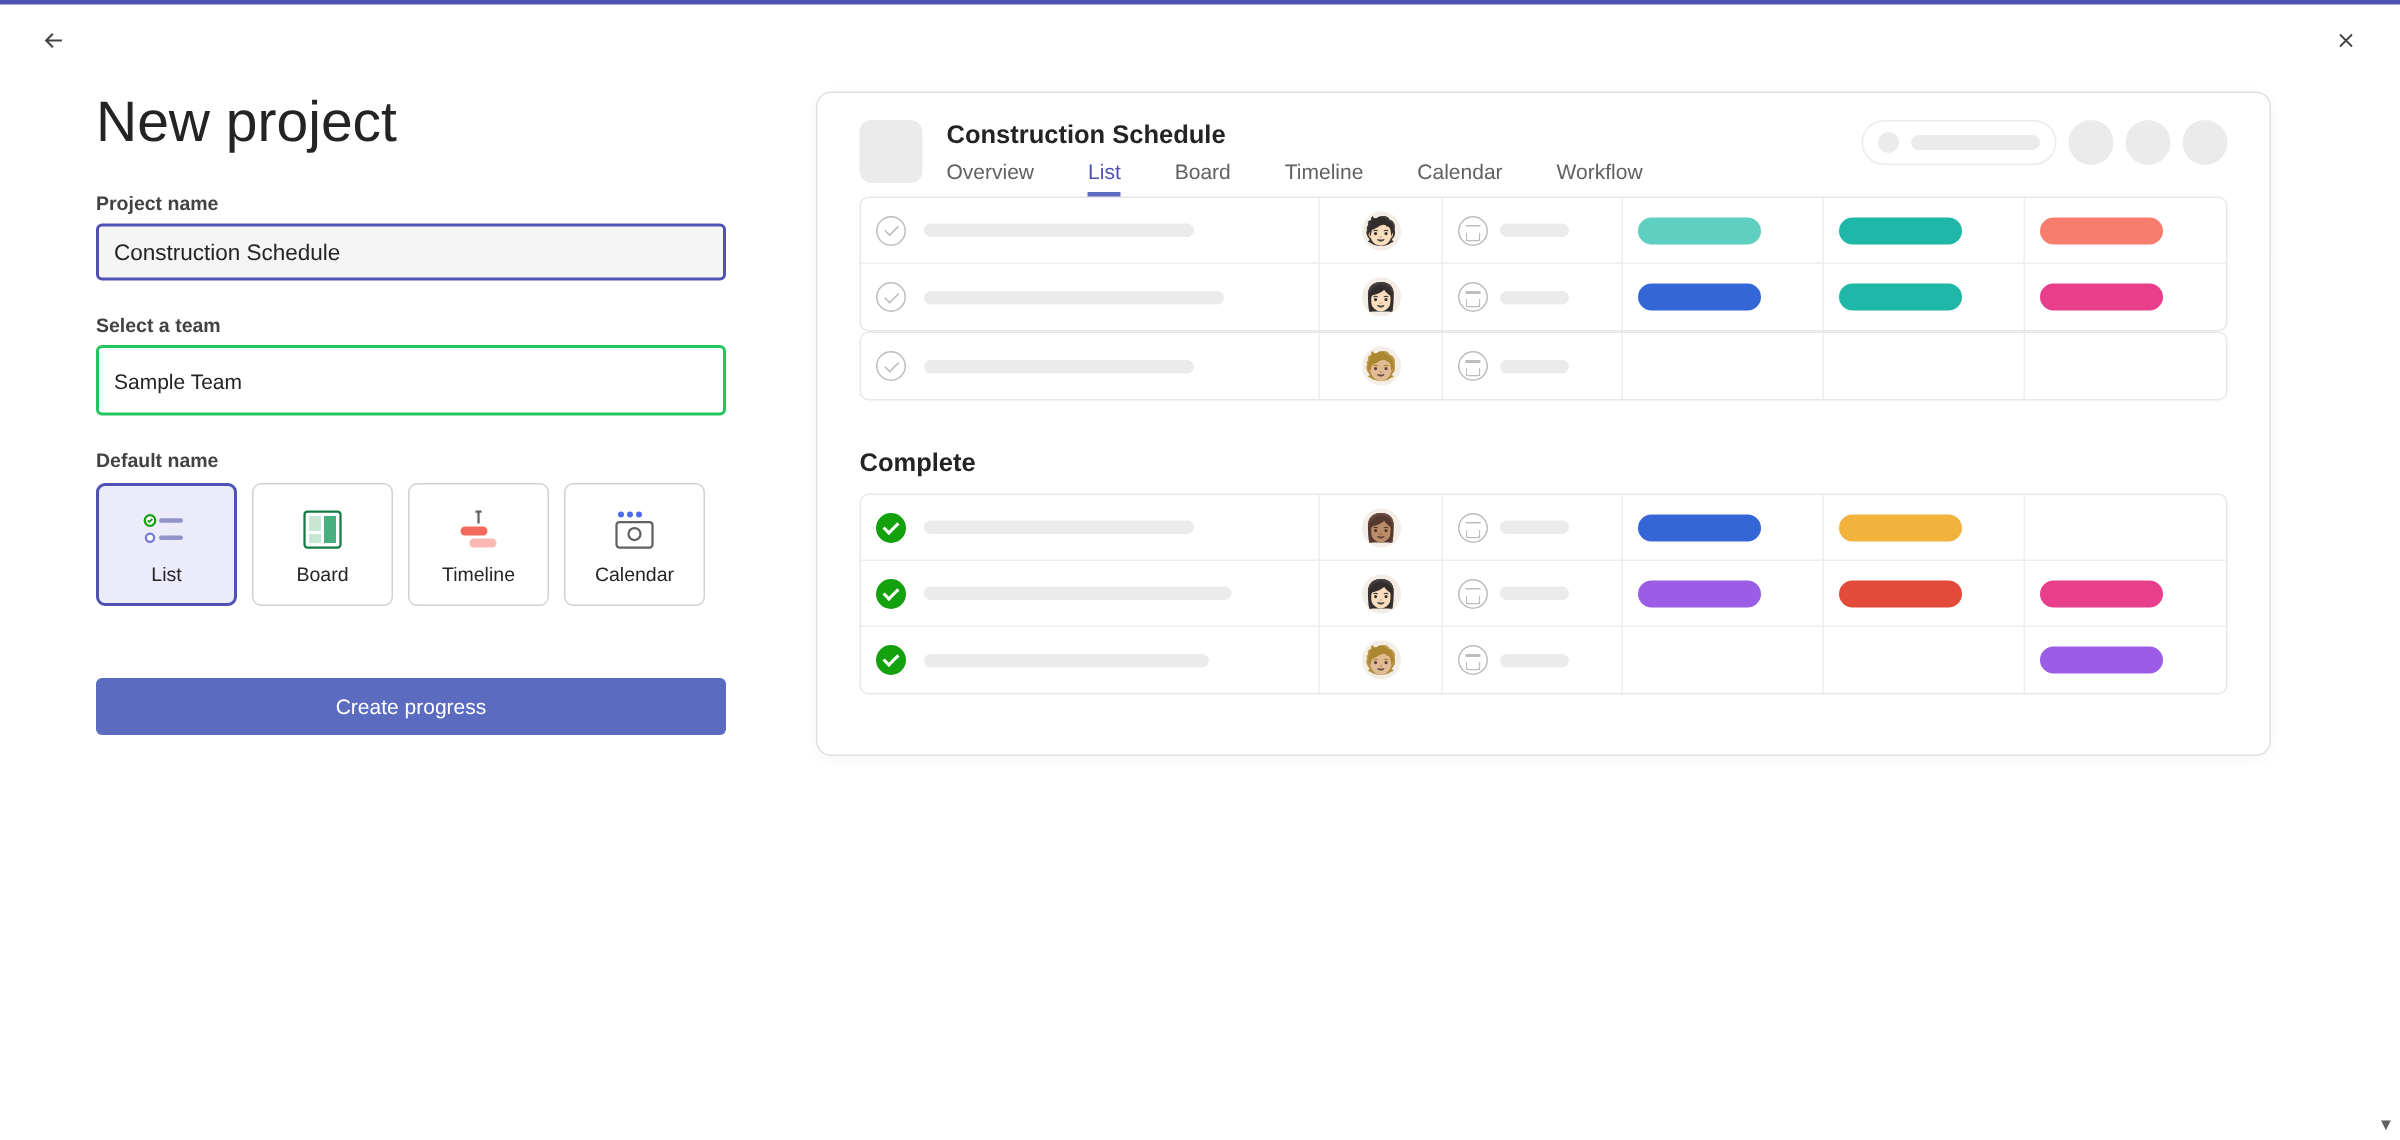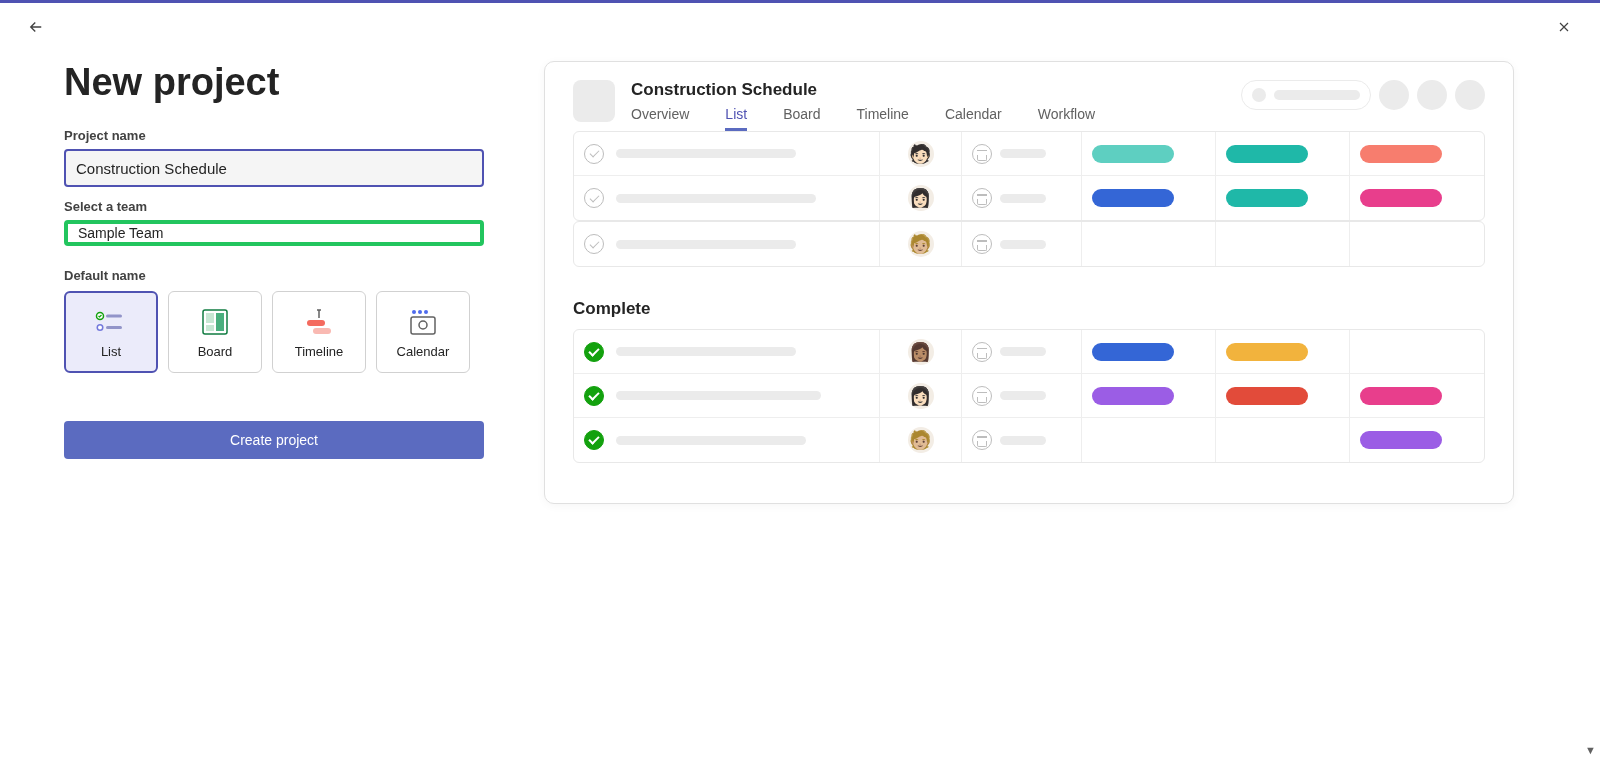--- a/index.html
+++ b/index.html
@@ -28,21 +28,21 @@
     color: #424242;
   }
   .main-wrap {
     display: flex;
     gap: 60px;
     padding: 10px 60px 0 64px;
   }
   .left-col { width: 420px; flex-shrink: 0; }
   .h1 {
     font-size: 38px;
-    font-weight: 700;
+    font-weight: 400;
     color: #242424;
     margin-bottom: 24px;
   }
   .label {
     font-size: 13px;
     color: #424242;
     font-weight: 600;
     margin-bottom: 6px;
     display: block;
   }
@@ -53,30 +53,30 @@
     font-size: 15px;
     border: 2px solid #4f52b2;
     border-radius: 4px;
     background: #f5f5f5;
     outline: none;
     color: #242424;
   }
   .row-2 {
     display: flex;
     gap: 10px;
-    margin-top: 12px;
+    margin-top: 22px;
   }
   .row-2 > div:first-child { flex: 1; }
   .row-2 > div:last-child { flex: 1; }
   .select-box {
     width: 100%;
-    height: 26px;
+    height: 47px;
     padding: 0 10px;
     font-size: 14px;
-    border: 4px solid #22c55e;
+    border: 2px solid #22c55e;
     border-radius: 4px;
     background: #fff;
     display: flex;
     align-items: center;
     justify-content: space-between;
     cursor: pointer;
     color: #242424;
   }
   .chev { color: #616161; }
   .view-options {
@@ -322,21 +322,21 @@
               <circle cx="12" cy="4" r="2" fill="#4f6bed"></circle>
               <circle cx="18" cy="4" r="2" fill="#4f6bed"></circle>
               <rect x="3" y="9" width="24" height="17" rx="2" fill="#fff" stroke="#616161" stroke-width="1.5"></rect>
               <circle cx="15" cy="17" r="4" fill="none" stroke="#616161" stroke-width="1.5"></circle>
             </svg>
           </div>
           <span>Calendar</span>
         </div>
       </div>
 
-    <button class="primary-btn">Create project</button>
+    <button class="primary-btn">Create progress</button>
   </div>
 
   <div class="preview">
     <div class="preview-header">
       <div class="preview-icon-ph"></div>
       <div>
         <div class="preview-title">Construction Schedule</div>
         <div class="preview-tabs" id="preview-tabs">
             <span class="preview-tab">Overview</span>
             <span class="preview-tab active">List</span>

